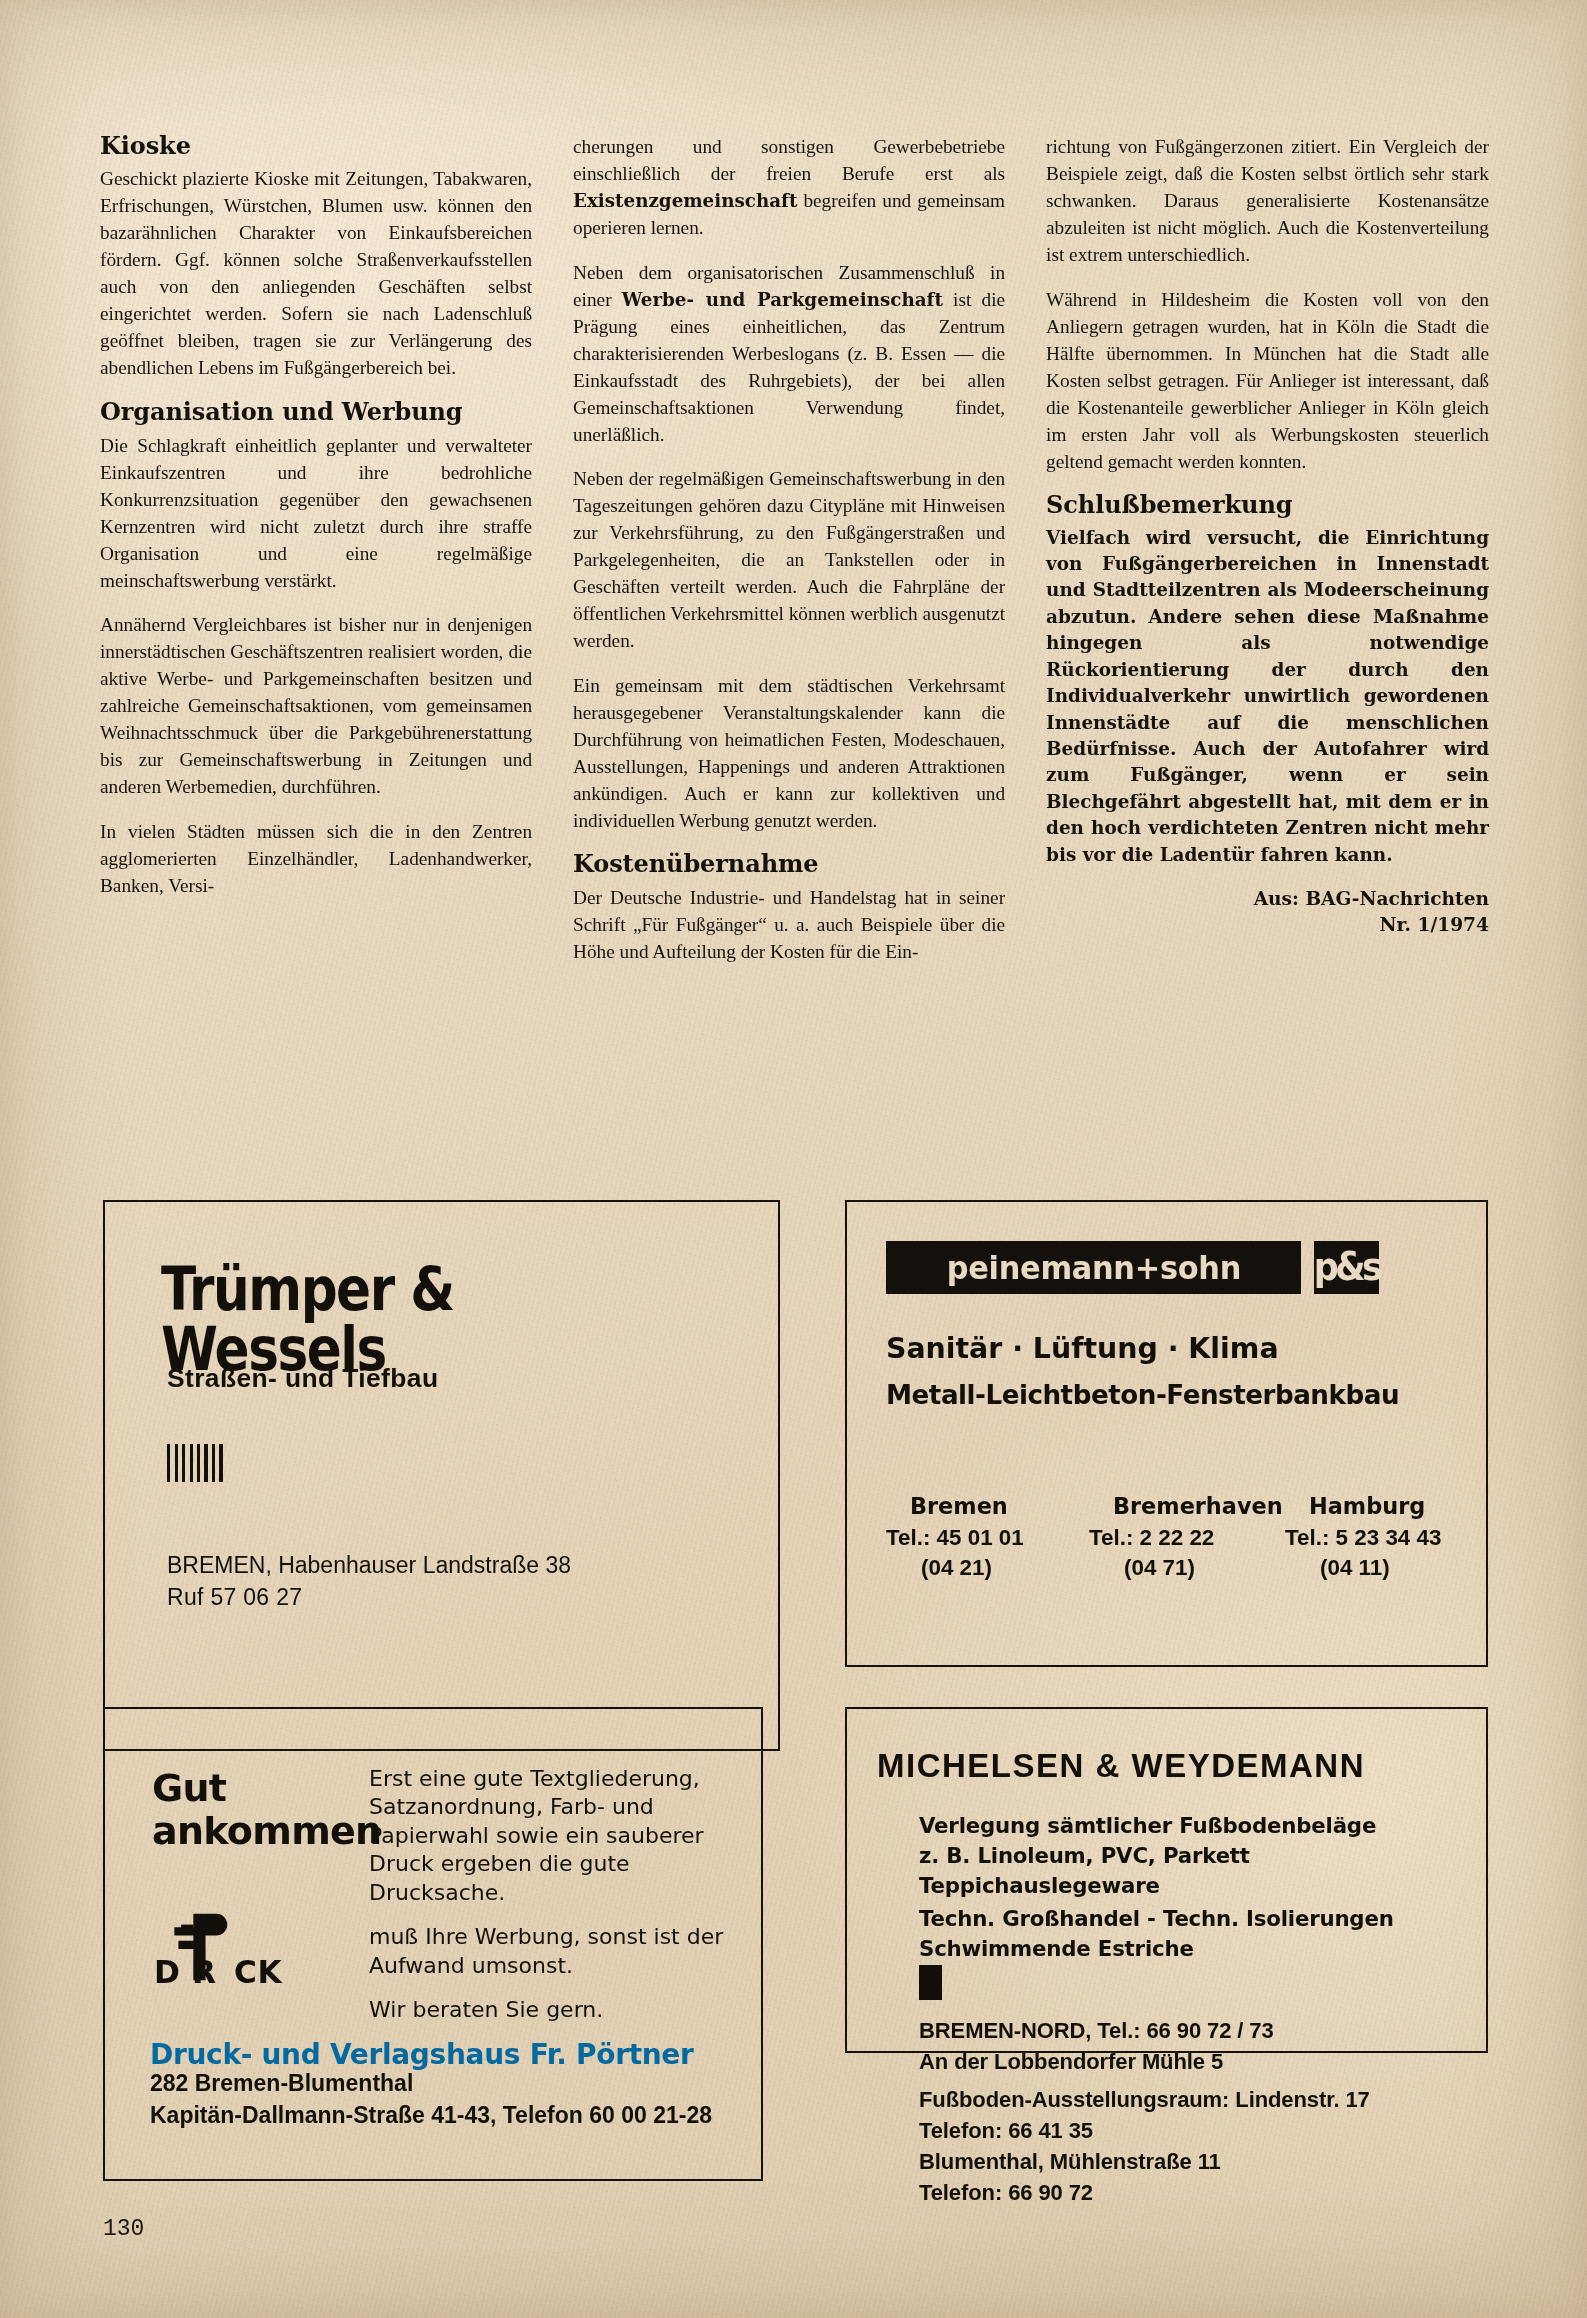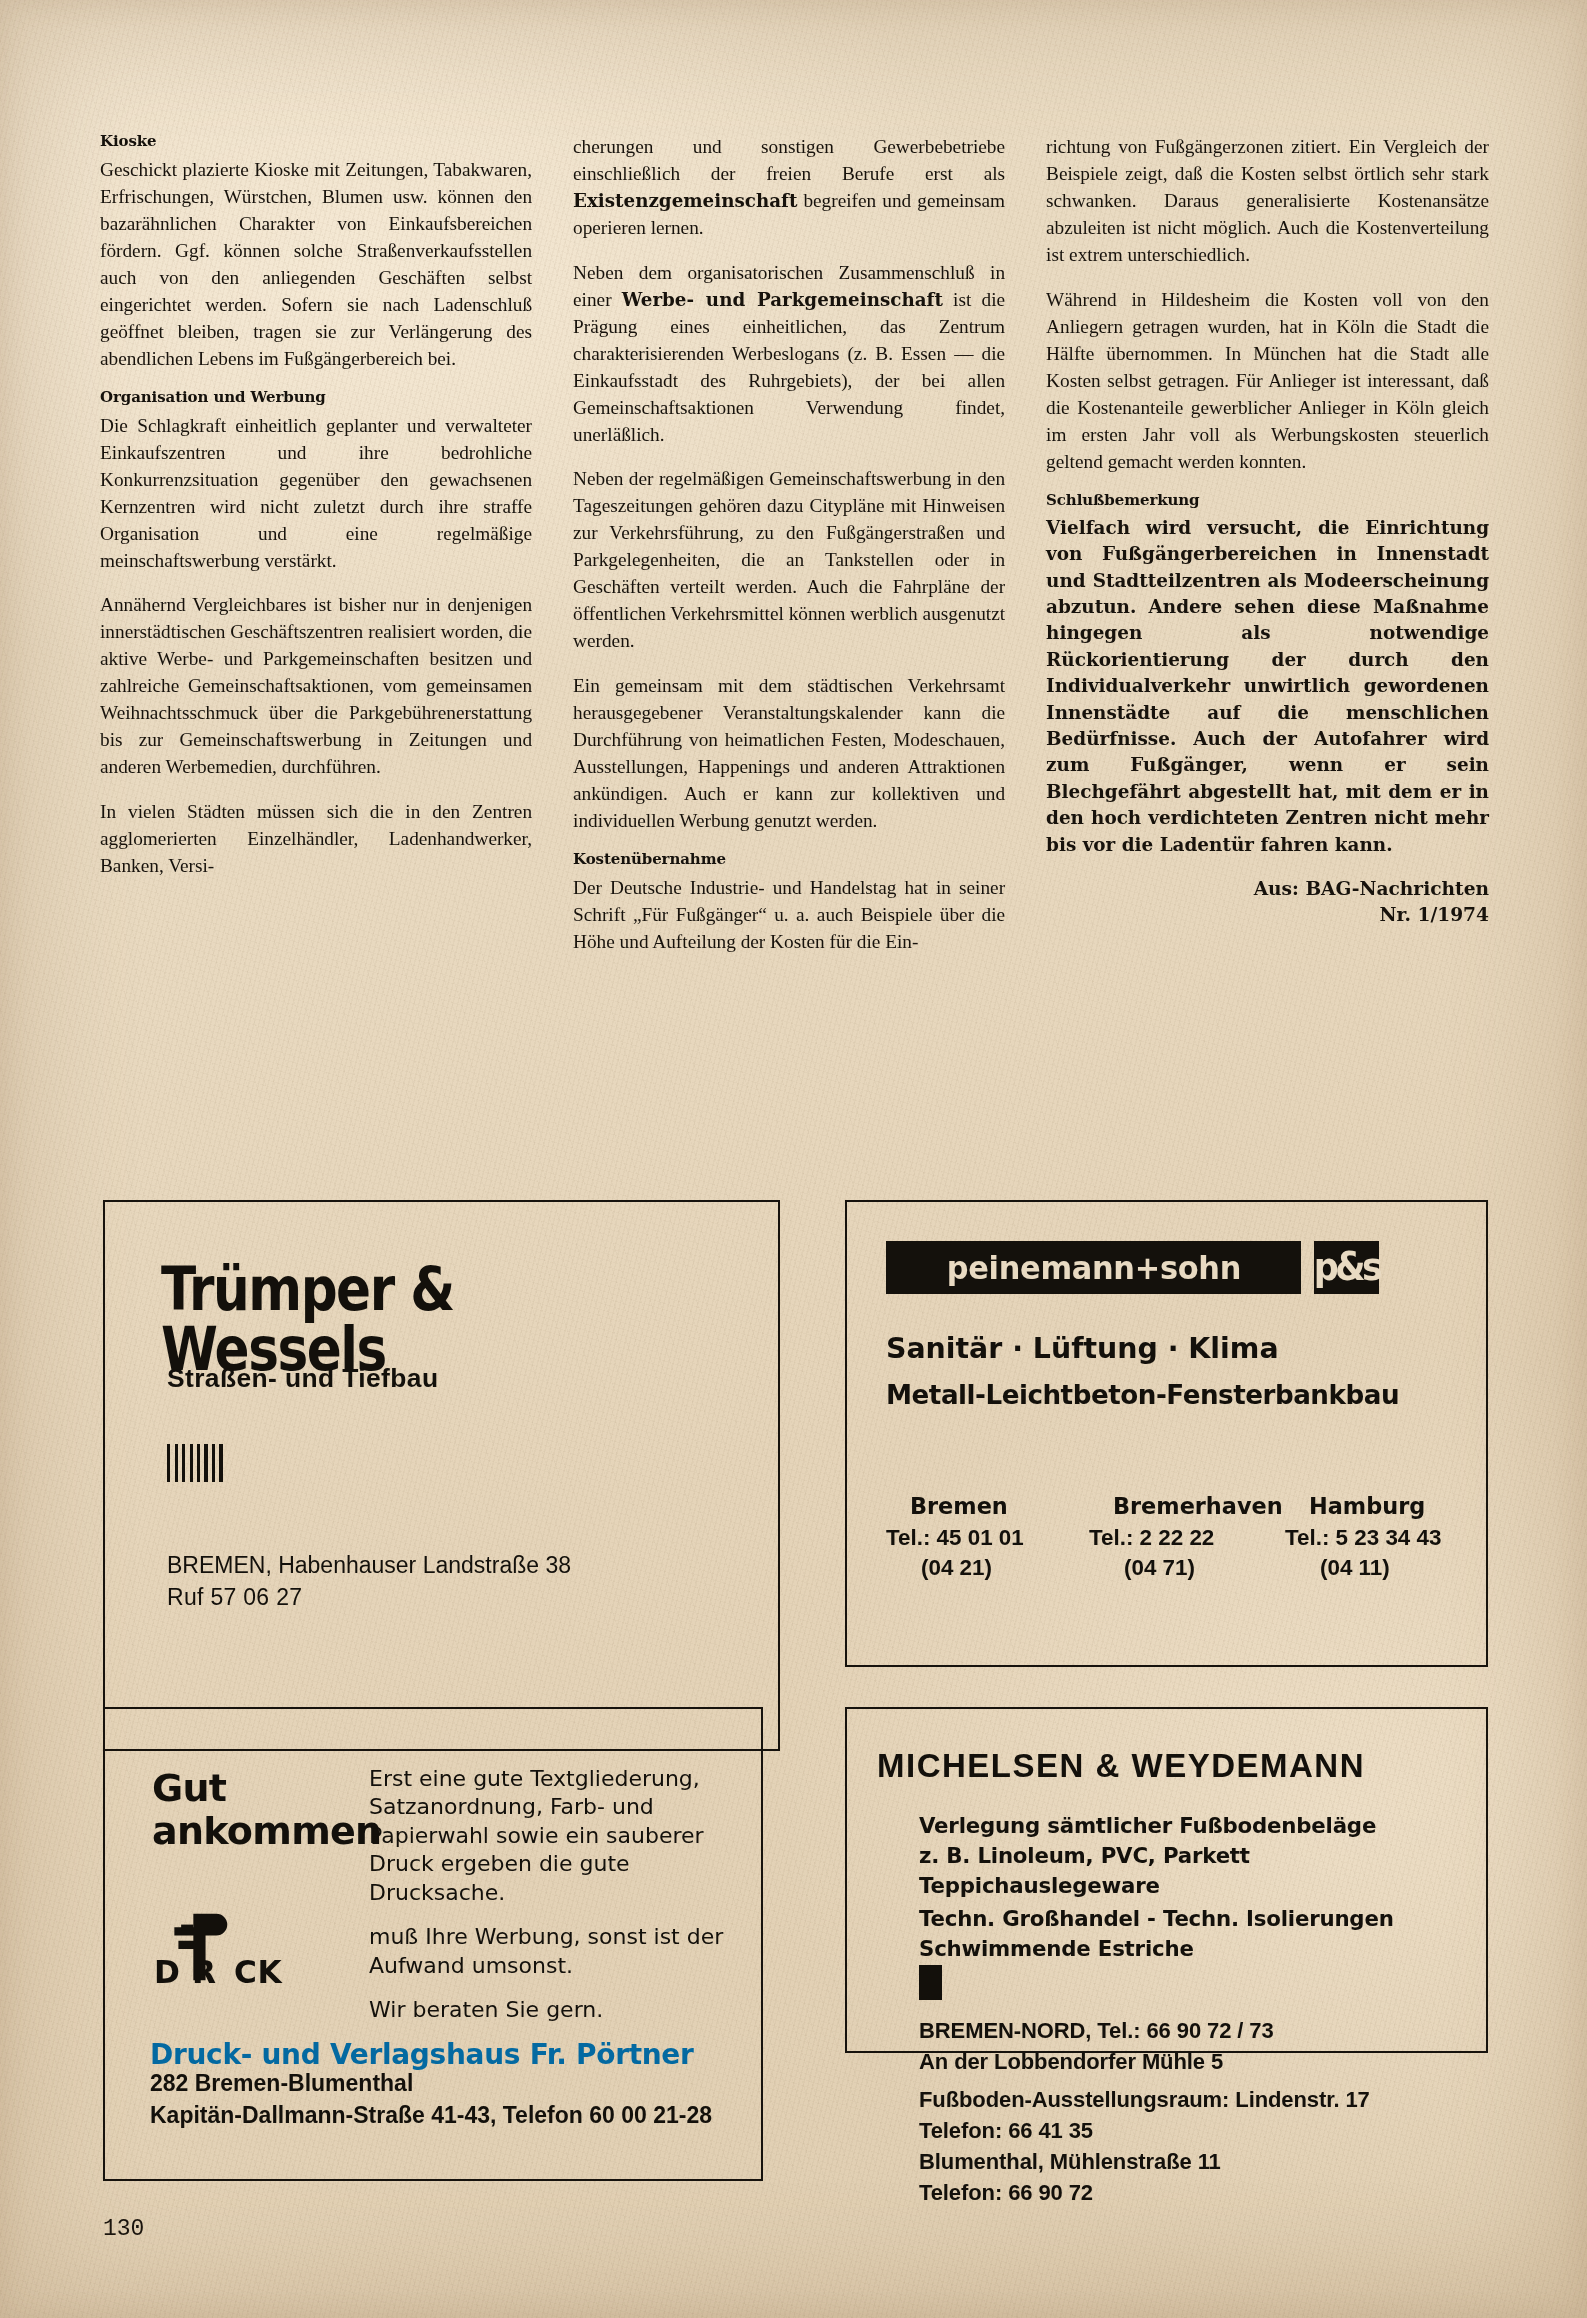--- a/index.html
+++ b/index.html
@@ -39,21 +39,21 @@
   .cols{
     position:absolute; left:100px; top:133px; width:1389px;
     display:flex; gap:41px;
   }
   .col{ width:436px; }
   .col.wide{ width:447px; }
 
   h2.sub{
     font-family:"DejaVu Serif", serif;
     font-weight:700;
-    font-size:15px;
+    font-size:24px;
     line-height:1.1;
     margin:0 0 6.1px 0;
     letter-spacing:-0.1px;
     color:#15110c;
   }
   h2.sub.gap{ margin-top:16px; }
 
   p.body{
     font-size:19.3px;
     line-height:27px;

